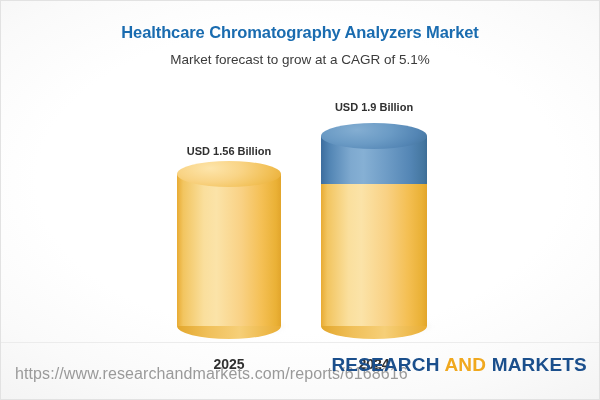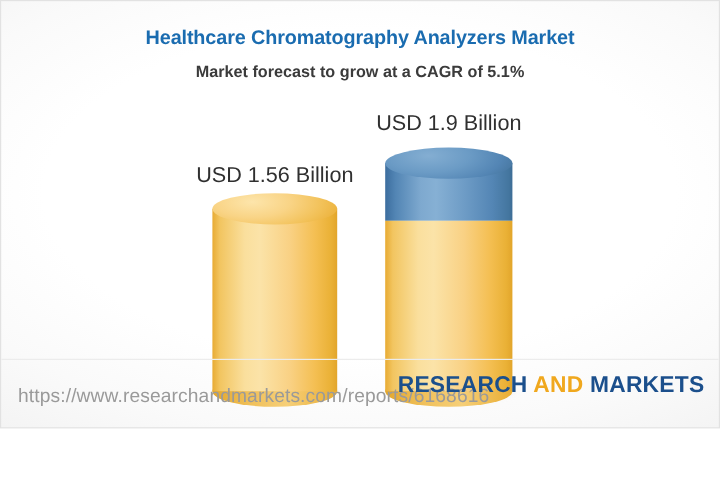--- a/index.html
+++ b/index.html
@@ -10,21 +10,21 @@
   body {
     width: 600px;
     height: 400px;
     font-family: "Liberation Sans", sans-serif;
     overflow: hidden;
   }
 
   .card {
     position: relative;
     width: 600px;
-    height: 357px;
+    height: 400px;
     box-sizing: border-box;
     background:
       radial-gradient(ellipse 80% 70% at 50% 45%, #ffffff 0%, #ffffff 55%, #fafafa 80%, #f4f4f4 100%);
     border: 1px solid #e2e2e2;
     overflow: hidden;
   }
 
   
   .header {
     position: absolute;
@@ -35,21 +35,21 @@
   .chart-title {
     font-size: 16.5px;
     font-weight: bold;
     color: #1a6cb0;
     letter-spacing: -0.1px;
     line-height: 20px;
     margin: 0;
   }
   .chart-subtitle {
     font-size: 13.5px;
-    font-weight: bold;
+    font-weight: normal;
     color: #3b3b3b;
     line-height: 18px;
     margin: 0;
     padding-top: 9px;
   }
 
   
   .plot {
     position: absolute;
     left: 0; right: 0;
@@ -62,22 +62,22 @@
     bottom: 0;
   }
   .bar-group.g0 { left: 176px; width: 104px; }
   .bar-group.g1 { left: 320px; width: 106px; }
 
   .value-label {
     position: absolute;
     left: 50%;
     transform: translateX(-50%);
     white-space: nowrap;
-    font-size: 18px;
-    font-weight: normal;
+    font-size: 11px;
+    font-weight: bold;
     color: #303030;
     margin-top: 48px;
   }
   .g0 .value-label { bottom: 184px; }
   .g1 .value-label { bottom: 228px; }
 
   .cat-label {
     position: absolute;
     left: 50%;
     transform: translateX(-50%);

